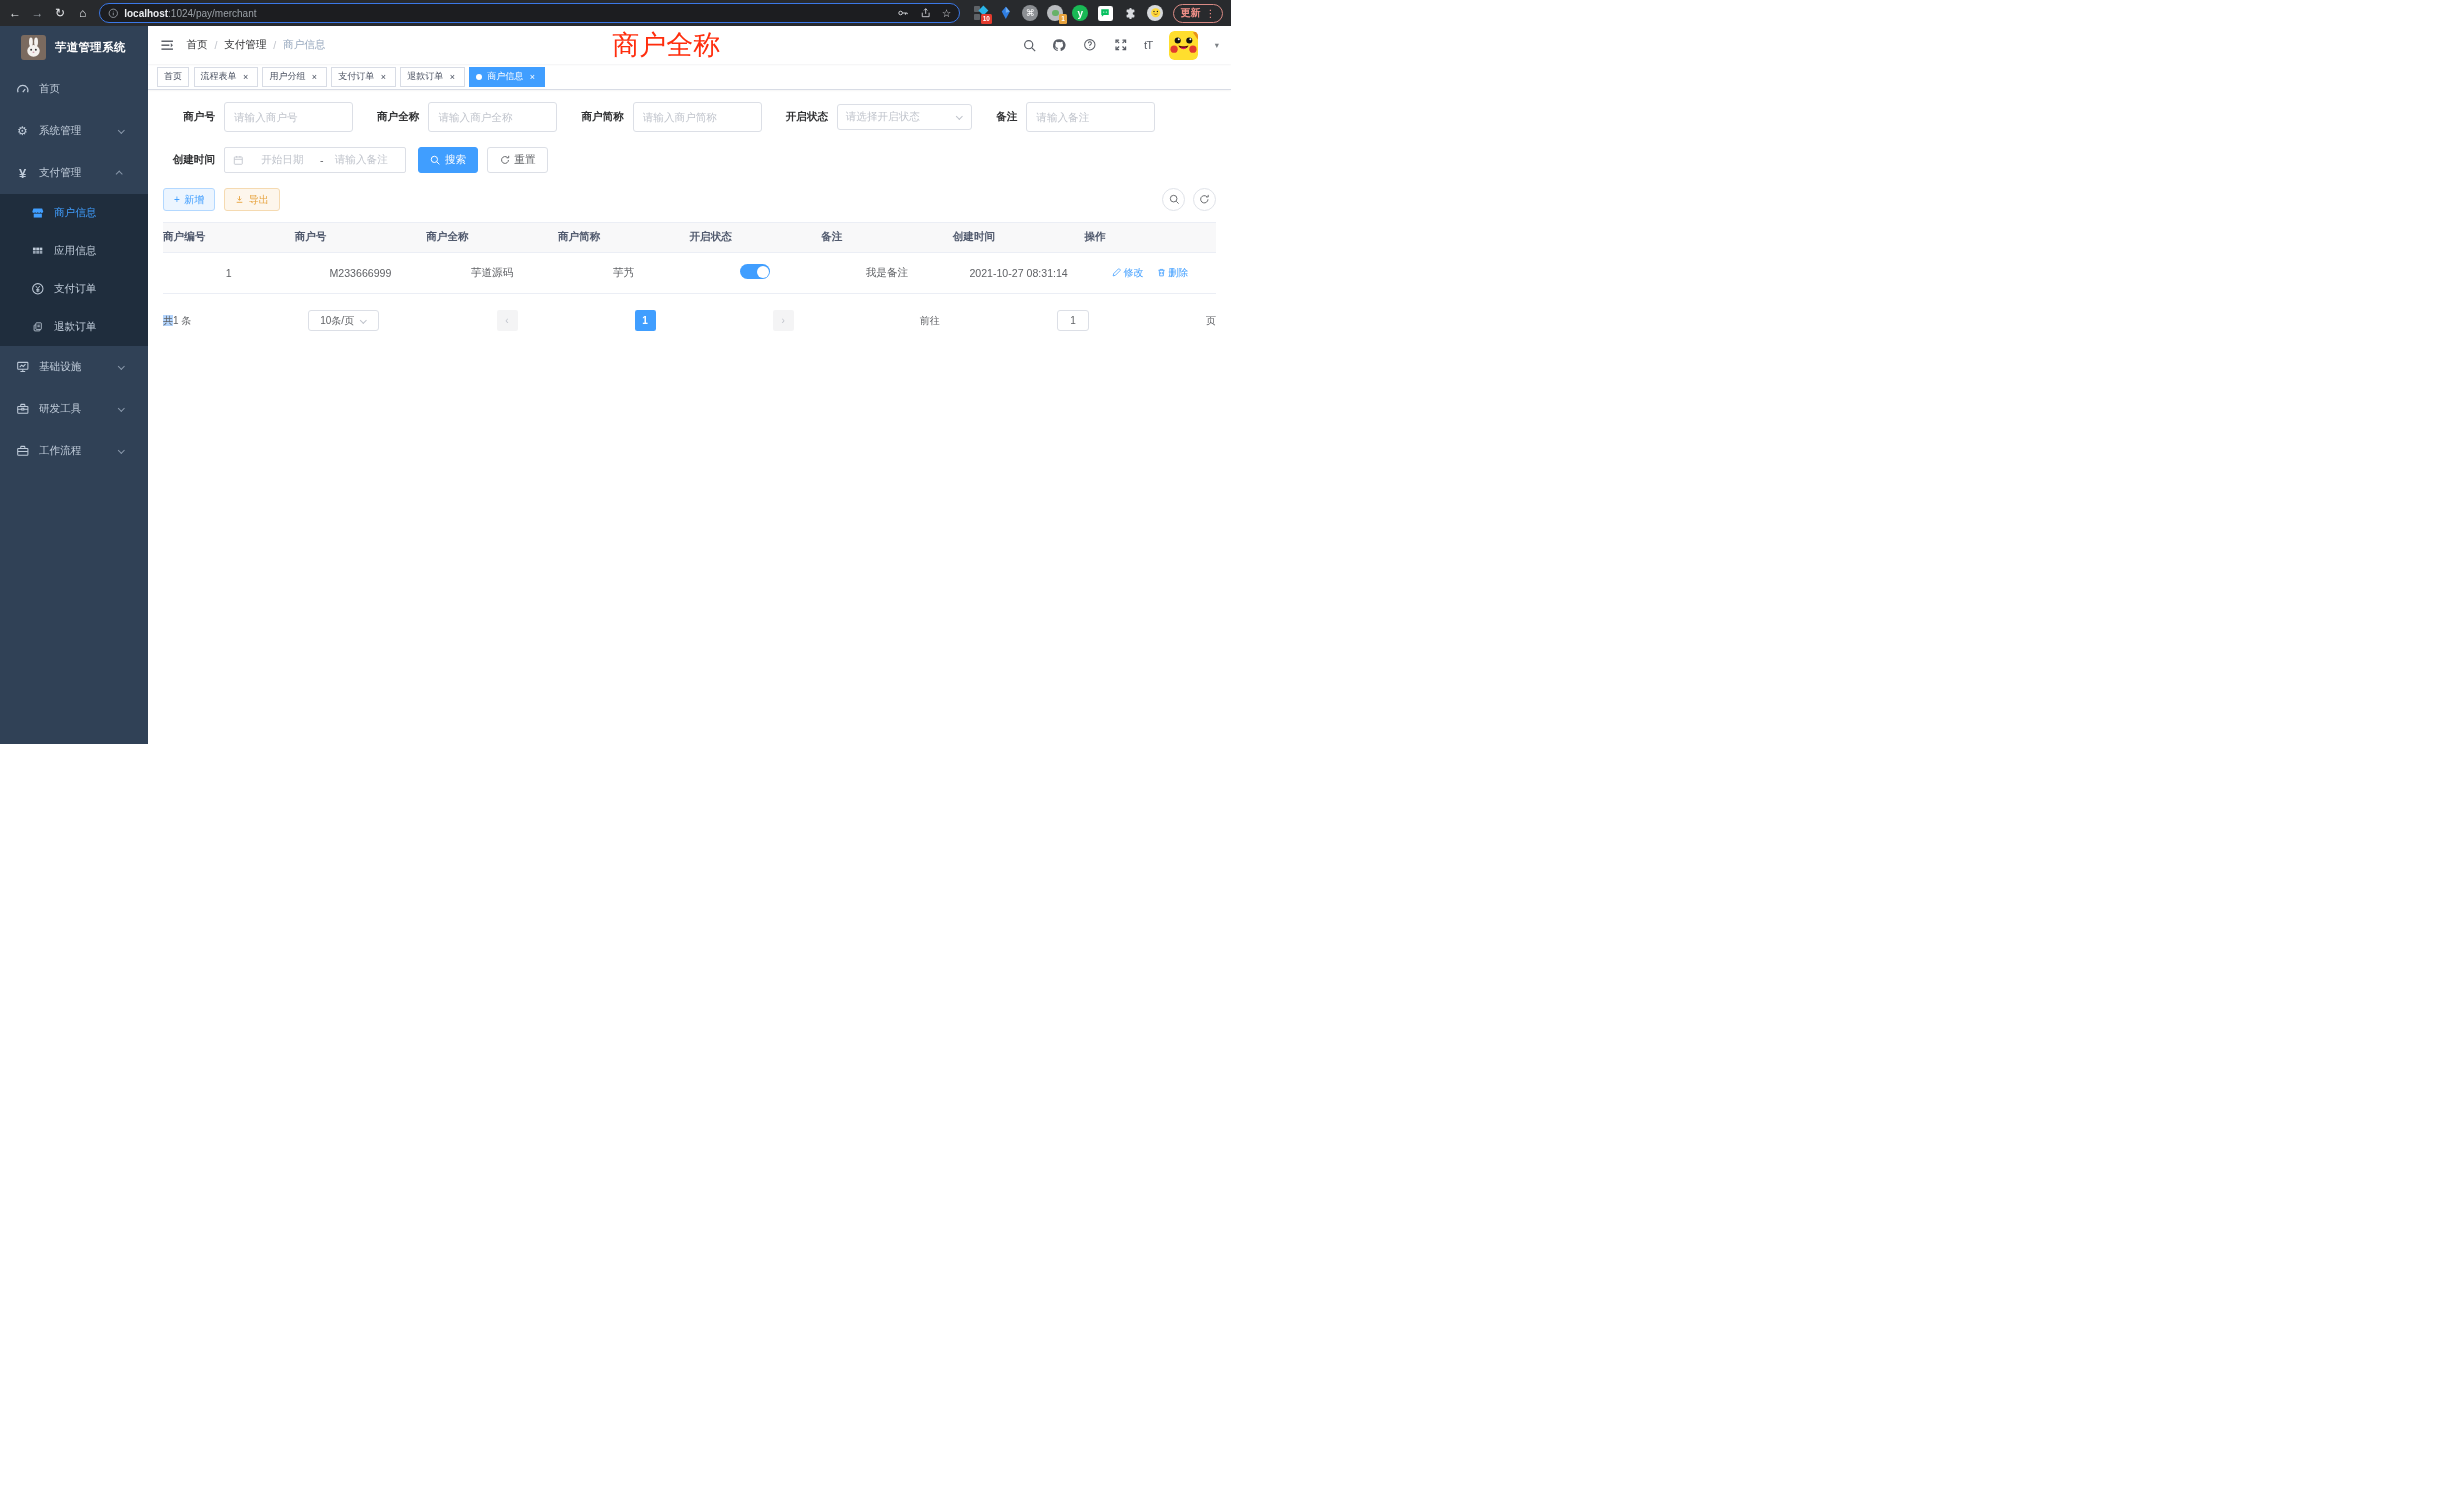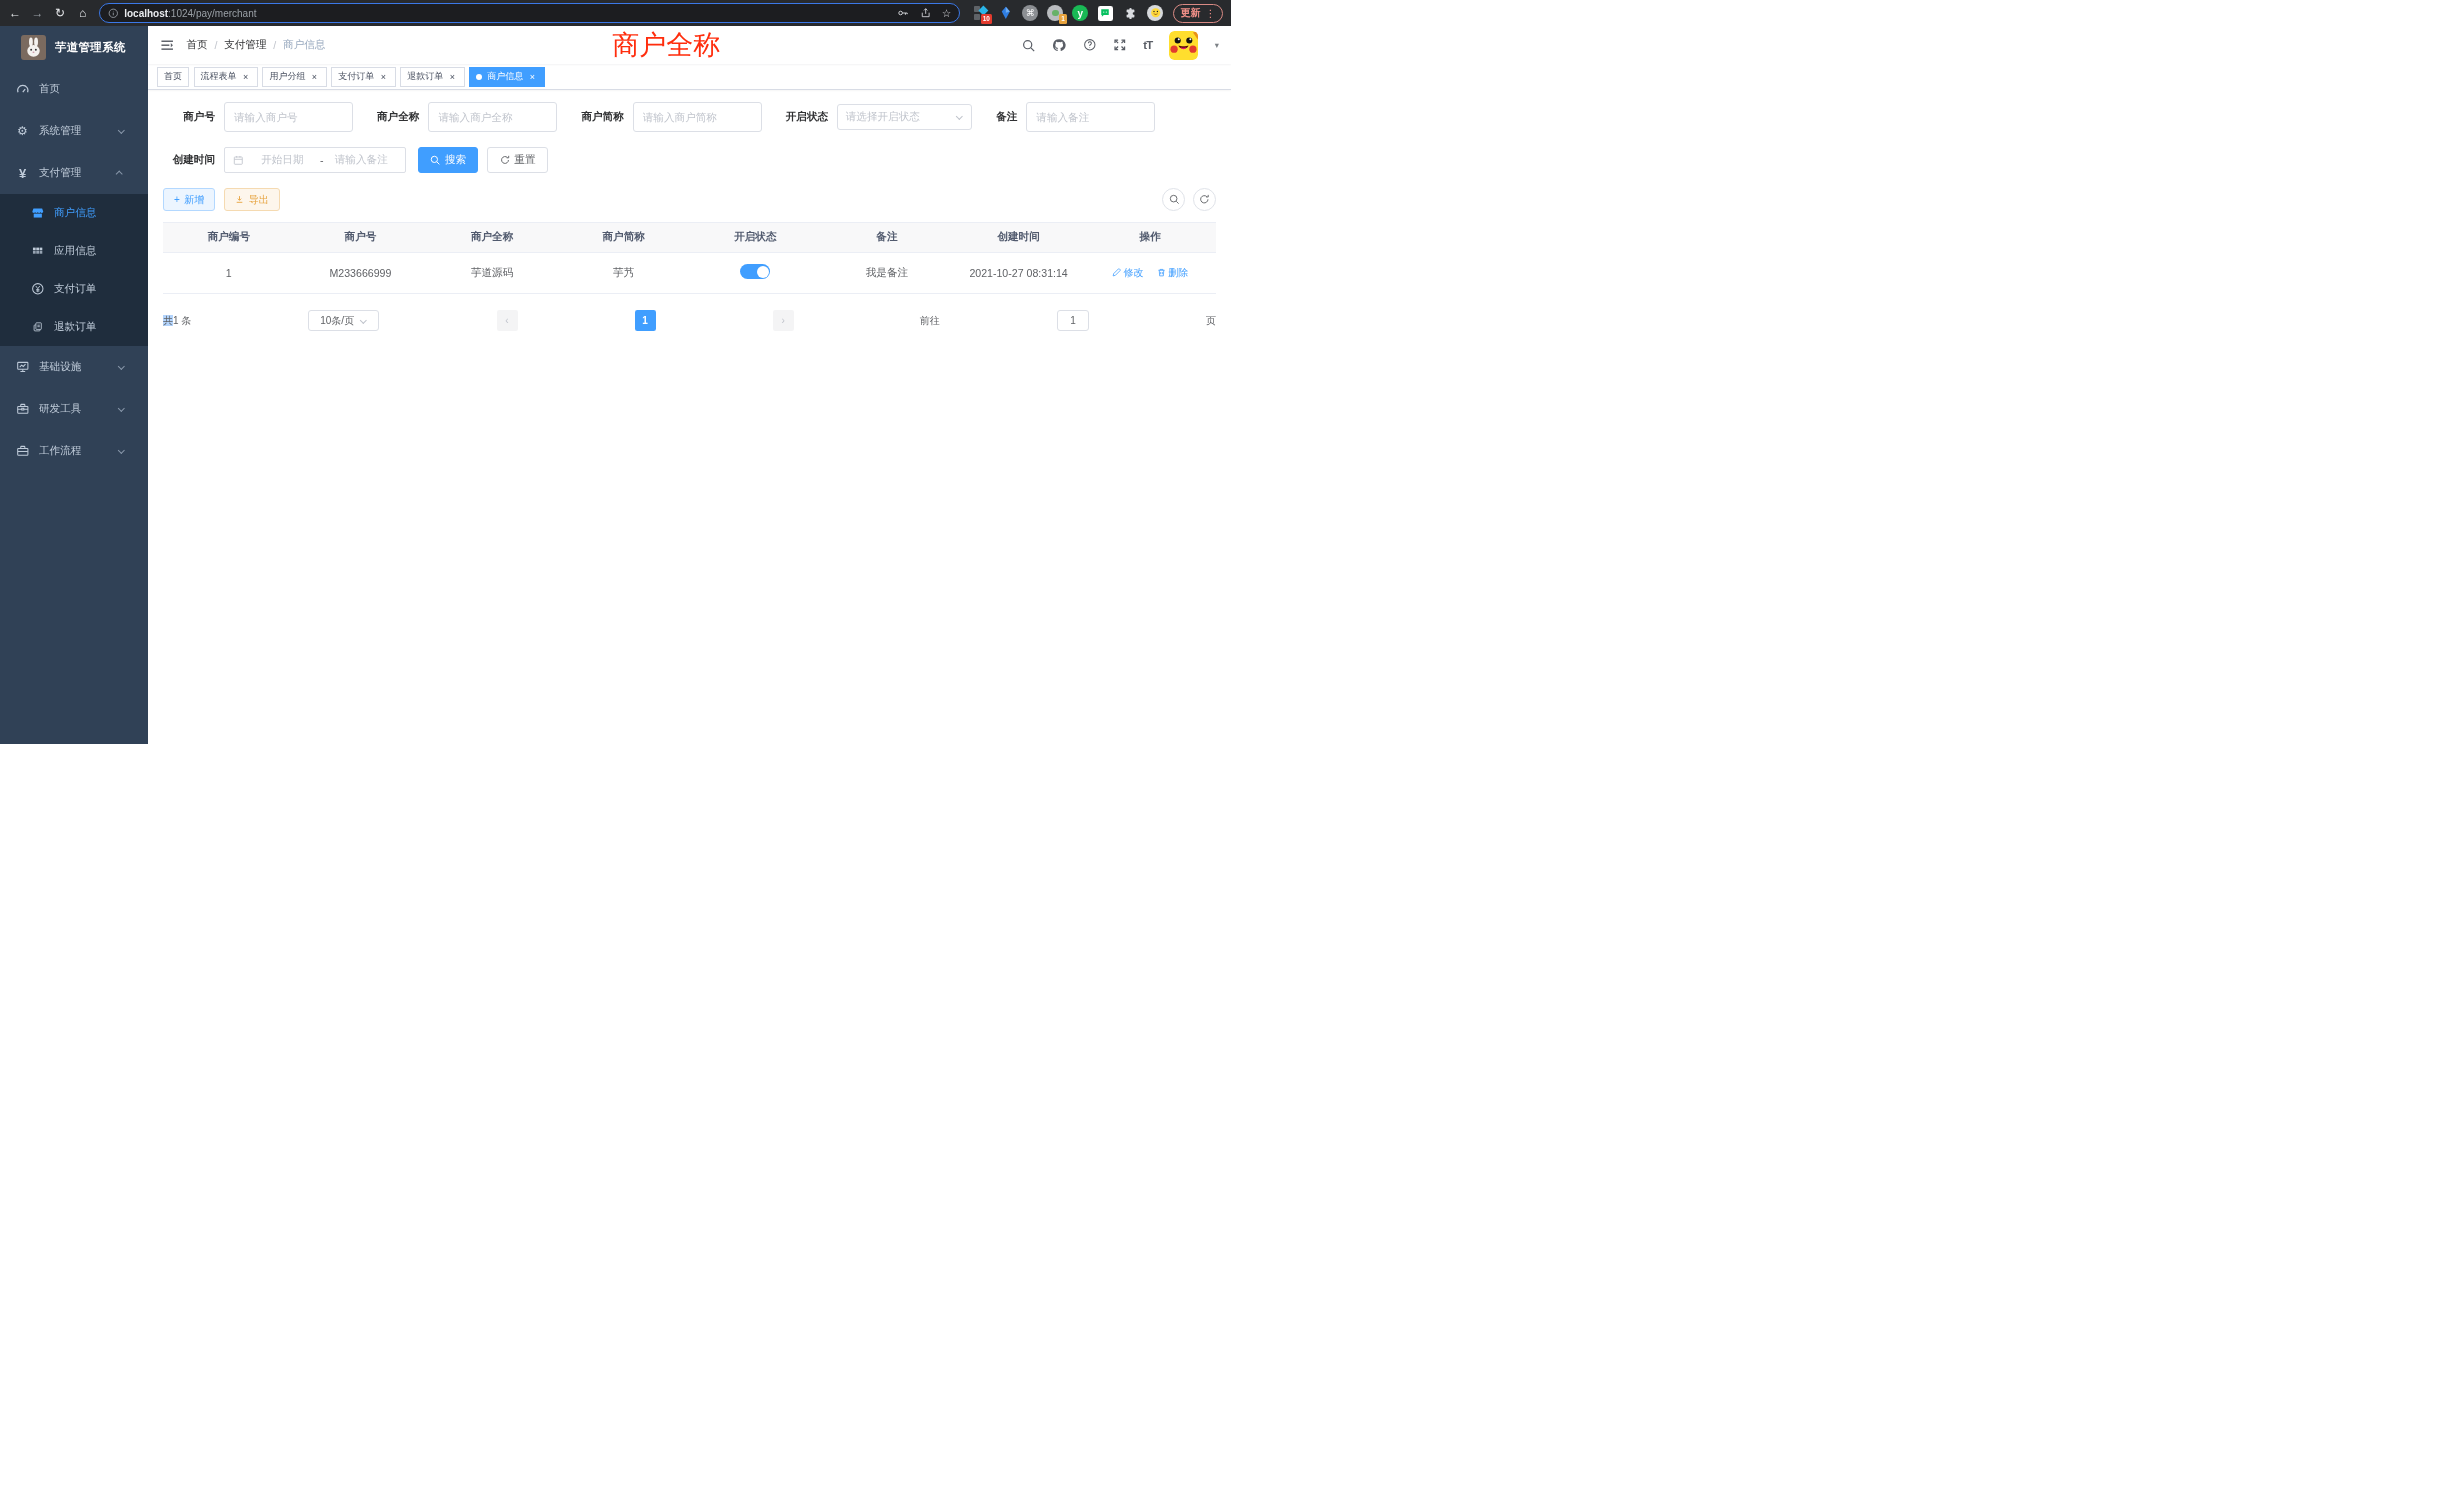--- a/index.html
+++ b/index.html
@@ -59,21 +59,21 @@
   .main { flex:1; display:flex; flex-direction:column; background:#fff; min-width:0; }
   .navbar { height:38px; display:flex; align-items:center; padding:0 12px; background:#fff;
             box-shadow:0 0.8px 2.3px rgba(0,21,41,.08); position:relative; z-index:5; }
   .hamburger { color:#5a5e66; margin-right:12px; cursor:pointer; display:flex; }
   .crumbs { display:flex; align-items:center; gap:6.8px; font-size:10.6px; }
   .crumb { color:#303133; }
   .crumb-sep { color:#c0c4cc; }
   .crumb.last { color:#97a8be; }
   .nav-right { margin-left:auto; display:flex; align-items:center; gap:16.7px; color:#5a5e66; }
   .nav-ic { display:flex; align-items:center; cursor:pointer; color:#5a5e66; }
-  .tt { font-size:11.4px; font-weight:700; letter-spacing:-0.8px; }
+  .tt { font-size:11.4px; font-weight:400; letter-spacing:-0.8px; }
   .avatar { width:29px; height:29px; border-radius:5.3px; overflow:hidden; cursor:pointer; }
   .caret { color:#7d8287; font-size:8.3px; cursor:pointer; }
   .tagsbar { height:26px; background:#fff; border-bottom:0.8px solid #d8dce5; box-shadow:0 0.8px 2.3px rgba(0,0,0,.06);
              display:flex; align-items:center; padding:0 9px; gap:4.5px; position:relative; z-index:4; }
   .tag { height:20px; display:inline-flex; align-items:center; gap:3.8px; padding:0 6px; border:0.8px solid #d8dce5;
          background:#fff; color:#495060; font-size:9px; cursor:pointer; }
   .tag .x { font-size:9px; color:#495060; width:10.6px; text-align:center; border-radius:50%; }
   .tag.active { background:#409eff; border-color:#409eff; color:#fff; }
   .tag.active .x { color:#fff; }
   .tag.active::before { content:''; width:6px; height:6px; border-radius:50%; background:#fff; margin-right:1.5px; }
@@ -101,21 +101,21 @@
   .btn.primary { background:#409eff; border-color:#409eff; color:#fff; }
   .btn-sm { height:23px; font-size:10px; padding:0 10px; }
   .btn.plain-blue { background:#ecf5ff; border-color:#b3d8ff; color:#409eff; }
   .btn.plain-orange { background:#fdf6ec; border-color:#f5dab1; color:#e6a23c; }
   .toolbar-row { display:flex; align-items:center; margin:4.5px 0 10.6px 0; }
   .tool-right { margin-left:auto; display:flex; gap:7.6px; }
   .circle-btn { width:23px; height:23px; border-radius:50%; border:0.8px solid #e0e3e9; background:#fff; color:#606266;
                 display:flex; align-items:center; justify-content:center; cursor:pointer; }
   table { width:100%; border-collapse:collapse; table-layout:fixed; }
   th { background:#f8f8f9; color:#515a6e; font-size:10.6px; font-weight:700; height:30px;
-       border-bottom:0.8px solid #ebeef5; border-top:0.8px solid #ebeef5; text-align:center; }
+       border-bottom:0.8px solid #ebeef5; border-top:0.8px solid #ebeef5; text-align:left; }
   td { height:41px; text-align:center; font-size:10.6px; color:#606266; border-bottom:0.8px solid #ebeef5; }
   .switch { width:30px; height:15px; border-radius:7.6px; background:#409eff; position:relative; display:inline-block; cursor:pointer; }
   .switch::after { content:''; position:absolute; top:1.5px; right:1.5px; width:12px; height:12px; border-radius:50%; background:#fff; }
   .op-link { color:#409eff; font-size:10px; display:inline-flex; align-items:center; gap:2.3px; cursor:pointer; }
   .op-link + .op-link { margin-left:10.6px;justify-content:center; }
   
   .pager { display:flex; align-items:center; justify-content:space-between; gap:7.6px; margin-top:16.7px; font-size:10px; color:#606266; }
   .sel-hl { background:#b3d4fc; }
   .psize { width:71px; height:21px; border:0.8px solid #dcdfe6; border-radius:3px; display:flex; align-items:center;
            justify-content:center; gap:6px; cursor:pointer; color:#606266; }

